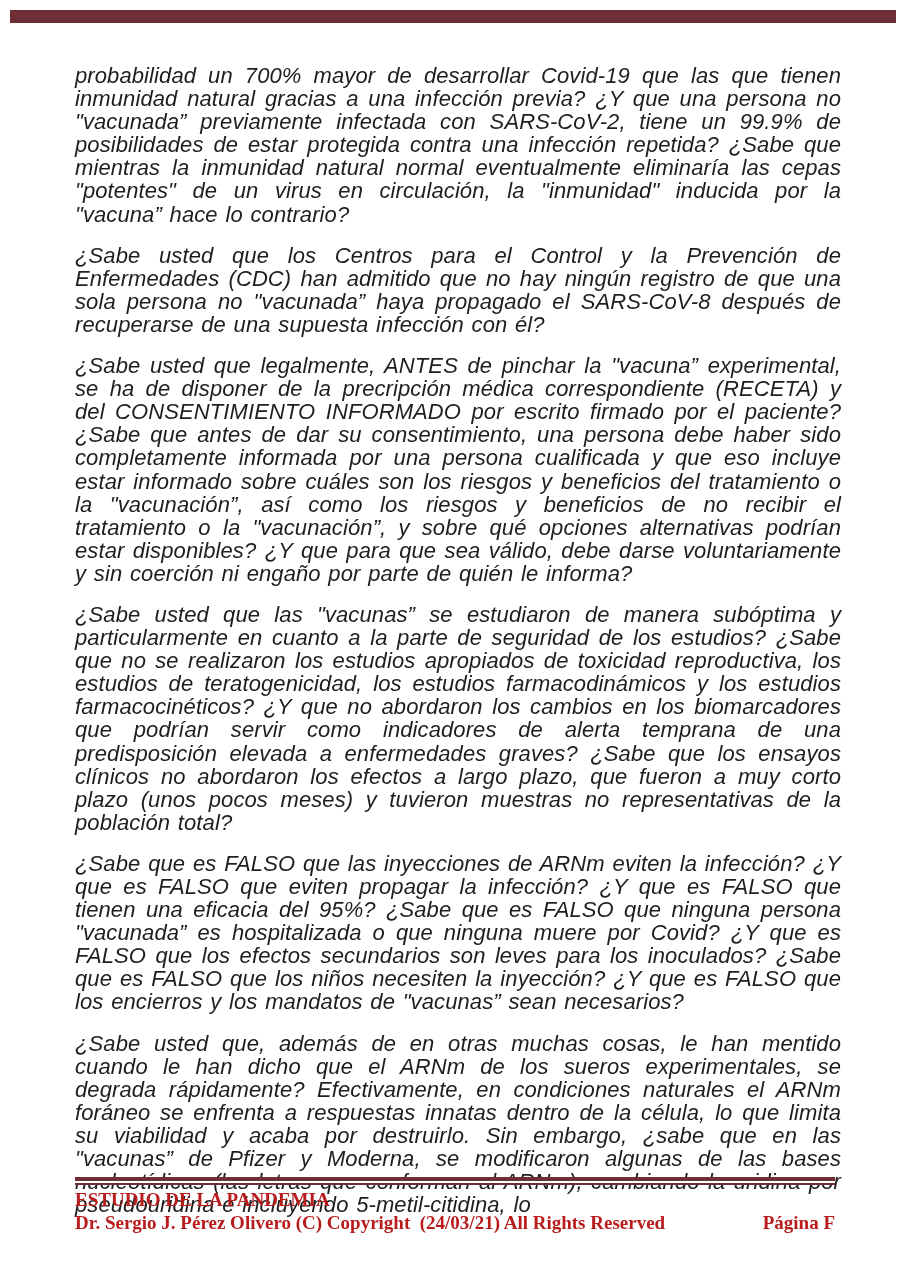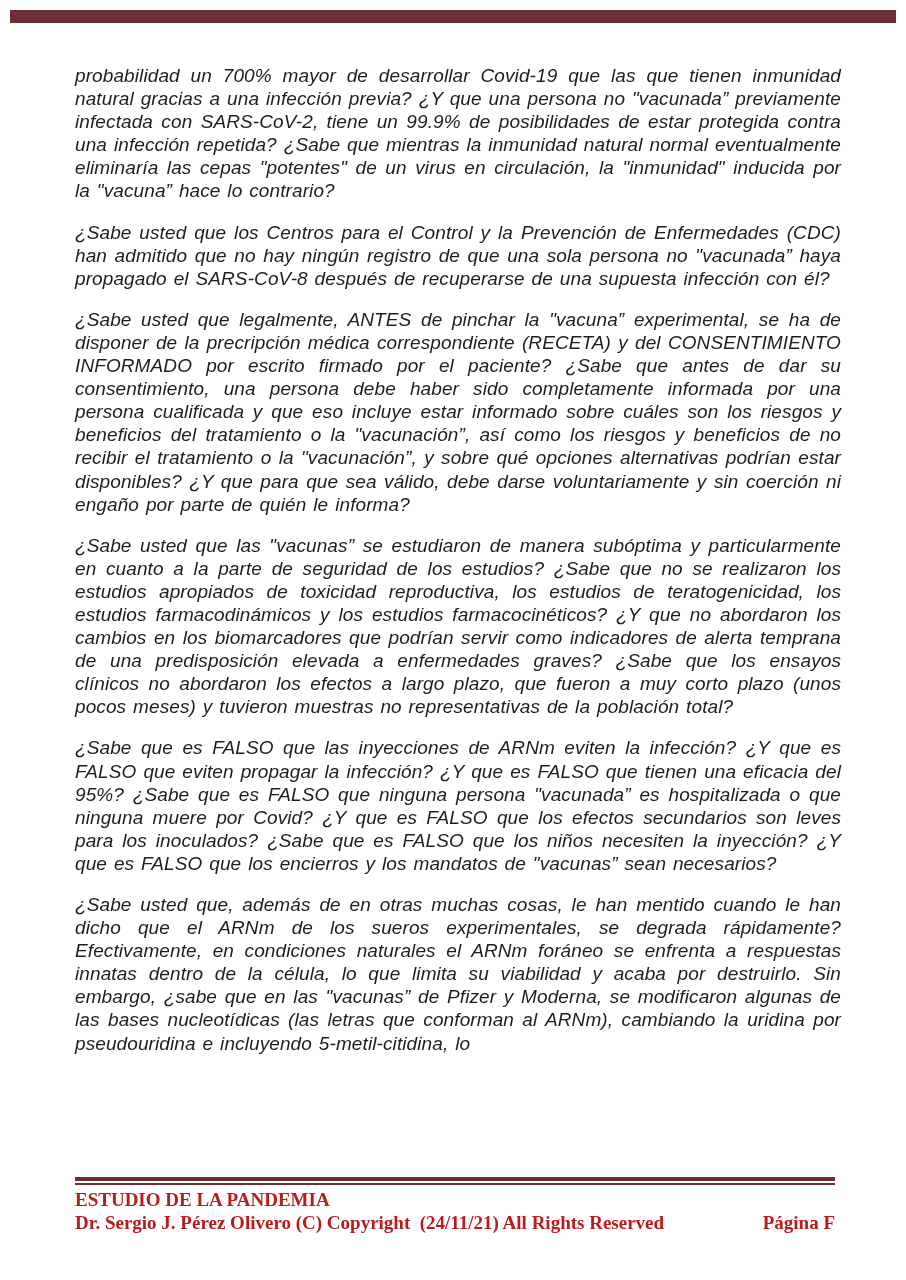--- a/index.html
+++ b/index.html
@@ -24,21 +24,21 @@
   .content{
     position:absolute;
     top:64px;
     left:75px;
     width:766px;
   }
   .content p{
     margin:0 0 18px 0;
     font-family:"Liberation Sans","DejaVu Sans",sans-serif;
     font-style:italic;
-    font-size:19px;
+    font-size:22px;
     line-height:23.1px;
     letter-spacing:0.1px;
     word-spacing:1.5px;
     color:var(--text-color);
     text-align:justify;
   }
   .footer-rule{
     position:absolute;
     top:1177px;
     left:75px;
@@ -79,18 +79,18 @@
     <p>¿Sabe usted que las "vacunas” se estudiaron de manera subóptima y particularmente en cuanto a la parte de seguridad de los estudios? ¿Sabe que no se realizaron los estudios apropiados de toxicidad reproductiva, los estudios de teratogenicidad, los estudios farmacodinámicos y los estudios farmacocinéticos? ¿Y que no abordaron los cambios en los biomarcadores que podrían servir como indicadores de alerta temprana de una predisposición elevada a enfermedades graves? ¿Sabe que los ensayos clínicos no abordaron los efectos a largo plazo, que fueron a muy corto plazo (unos pocos meses) y tuvieron muestras no representativas de la población total?</p>
     <p>¿Sabe que es FALSO que las inyecciones de ARNm eviten la infección? ¿Y que es FALSO que eviten propagar la infección? ¿Y que es FALSO que tienen una eficacia del 95%? ¿Sabe que es FALSO que ninguna persona "vacunada” es hospitalizada o que ninguna muere por Covid? ¿Y que es FALSO que los efectos secundarios son leves para los inoculados? ¿Sabe que es FALSO que los niños necesiten la inyección? ¿Y que es FALSO que los encierros y los mandatos de "vacunas” sean necesarios?</p>
     <p>¿Sabe usted que, además de en otras muchas cosas, le han mentido cuando le han dicho que el ARNm de los sueros experimentales, se degrada rápidamente? Efectivamente, en condiciones naturales el ARNm foráneo se enfrenta a respuestas innatas dentro de la célula, lo que limita su viabilidad y acaba por destruirlo. Sin embargo, ¿sabe que en las "vacunas” de Pfizer y Moderna, se modificaron algunas de las bases nucleotídicas (las letras que conforman al ARNm), cambiando la uridina por pseudouridina e incluyendo 5-metil-citidina, lo</p>
   </main>
 
   <div class="footer-rule"></div>
 
   <footer class="footer">
     <div class="f1">ESTUDIO DE LA PANDEMIA</div>
     <div class="f2">
-      <span>Dr. Sergio J. Pérez Olivero (C) Copyright  (24/11/21) All Rights Reserved</span>
+      <span>Dr. Sergio J. Pérez Olivero (C) Copyright  (24/03/21) All Rights Reserved</span>
       <span>Página F</span>
     </div>
   </footer>
 
 </div>
 
 </body></html>

